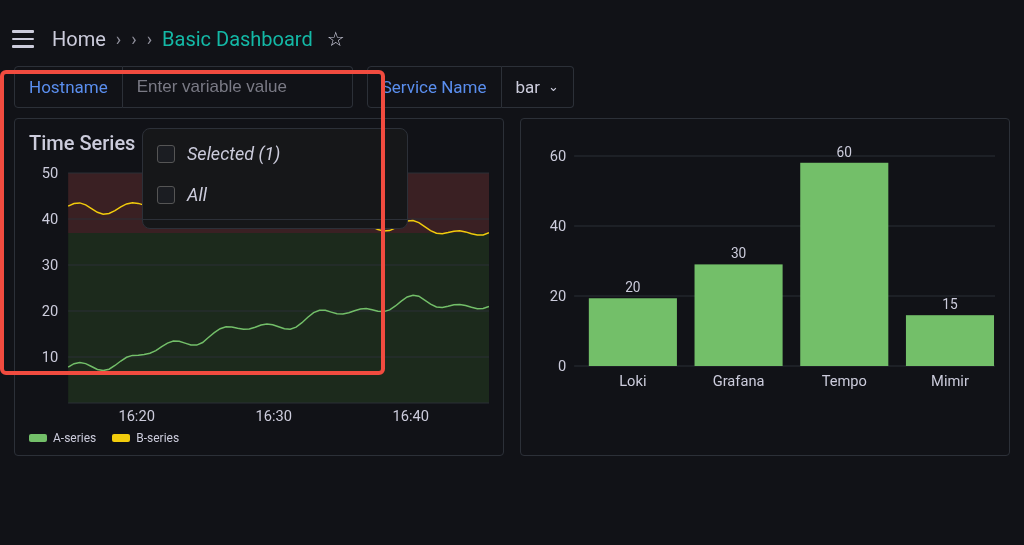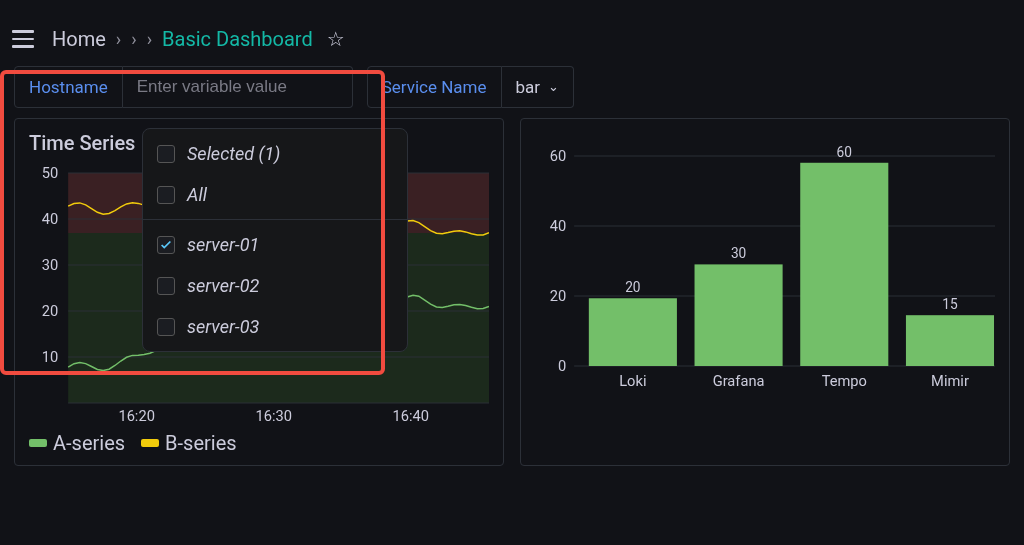--- a/index.html
+++ b/index.html
@@ -168,21 +168,21 @@
   color: #8e8e9a;
 }
 .chart-area {
   position: relative;
   height: 260px;
 }
 .legend {
   display: flex;
   gap: 16px;
   margin-top: 8px;
-  font-size: 20px;
+  font-size: 12px;
 }
 .legend-item { display: flex; align-items: center; gap: 6px; }
 .swatch { width: 18px; height: 8px; border-radius: 2px; }
 
 .ts-svg { width: 100%; height: 100%; }
 .ts-grid line { stroke: #2c3038; }
 .ts-axis text { fill: #ccccdc; font-size: 15px; }
 .ts-band-red { fill: #3a2023; }
 .ts-band-green { fill: #1c2a1c; }
 .ts-line-a { stroke: #73bf69; fill: none; stroke-width: 1.5; }
@@ -231,38 +231,20 @@
 <div class="dropdown">
   <div class="dd-item">
     <span class="checkbox"></span>
     <span>Selected (1)</span>
   </div>
   <div class="dd-item">
     <span class="checkbox"></span>
     <span>All</span>
   </div>
   <div class="dd-sep"></div>
-  <div id="dd-opts">
-      <div class="dd-item">
-        <span class="checkbox checked">
-          <svg viewBox="0 0 16 16">
-            <path d="M3 8l3 3 7-7" stroke="#5ac8fa" stroke-width="2" fill="none"></path>
-          </svg>
-        </span>
-        <span>server-01</span>
-      </div>
-      <div class="dd-item">
-        <span class="checkbox "></span>
-        <span>server-02</span>
-      </div>
-      <div class="dd-item">
-        <span class="checkbox "></span>
-        <span>server-03</span>
-      </div>
-    </div>
 </div>
 
 <div class="highlight-box"></div>
 
 <div class="panels">
 
   <div class="panel">
     <div class="panel-title">
       <span>Time Series</span>
     </div>

